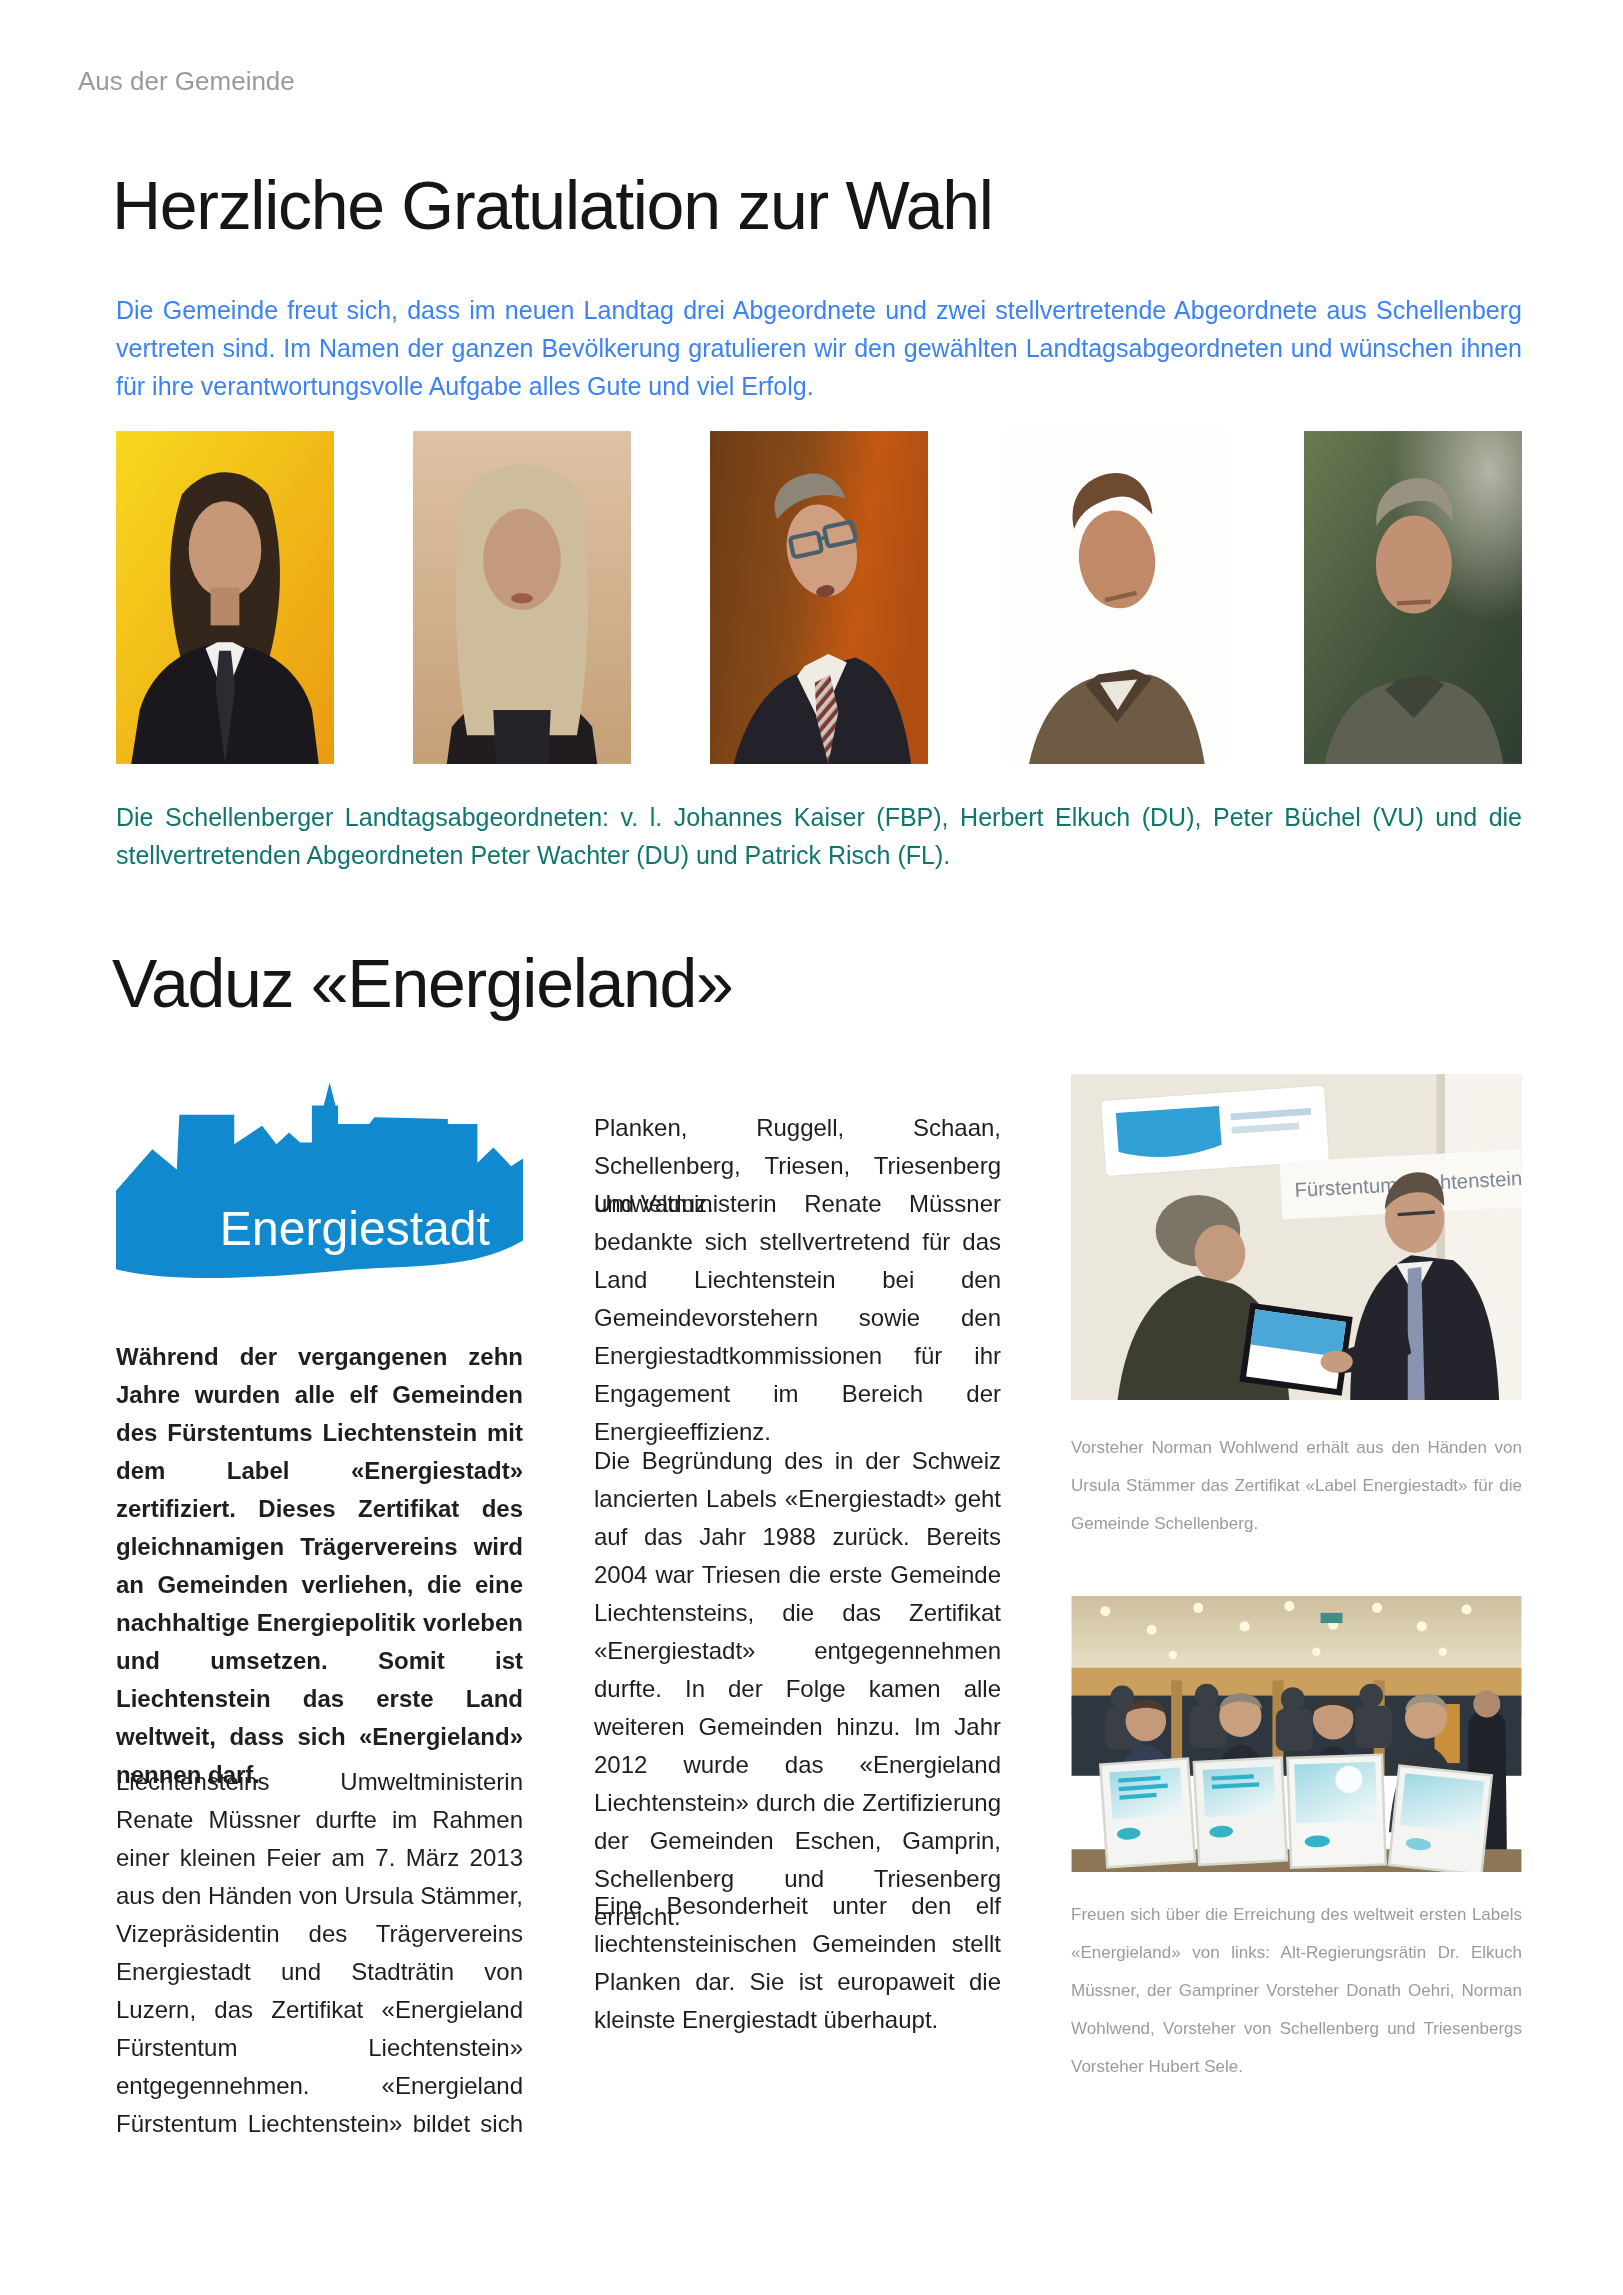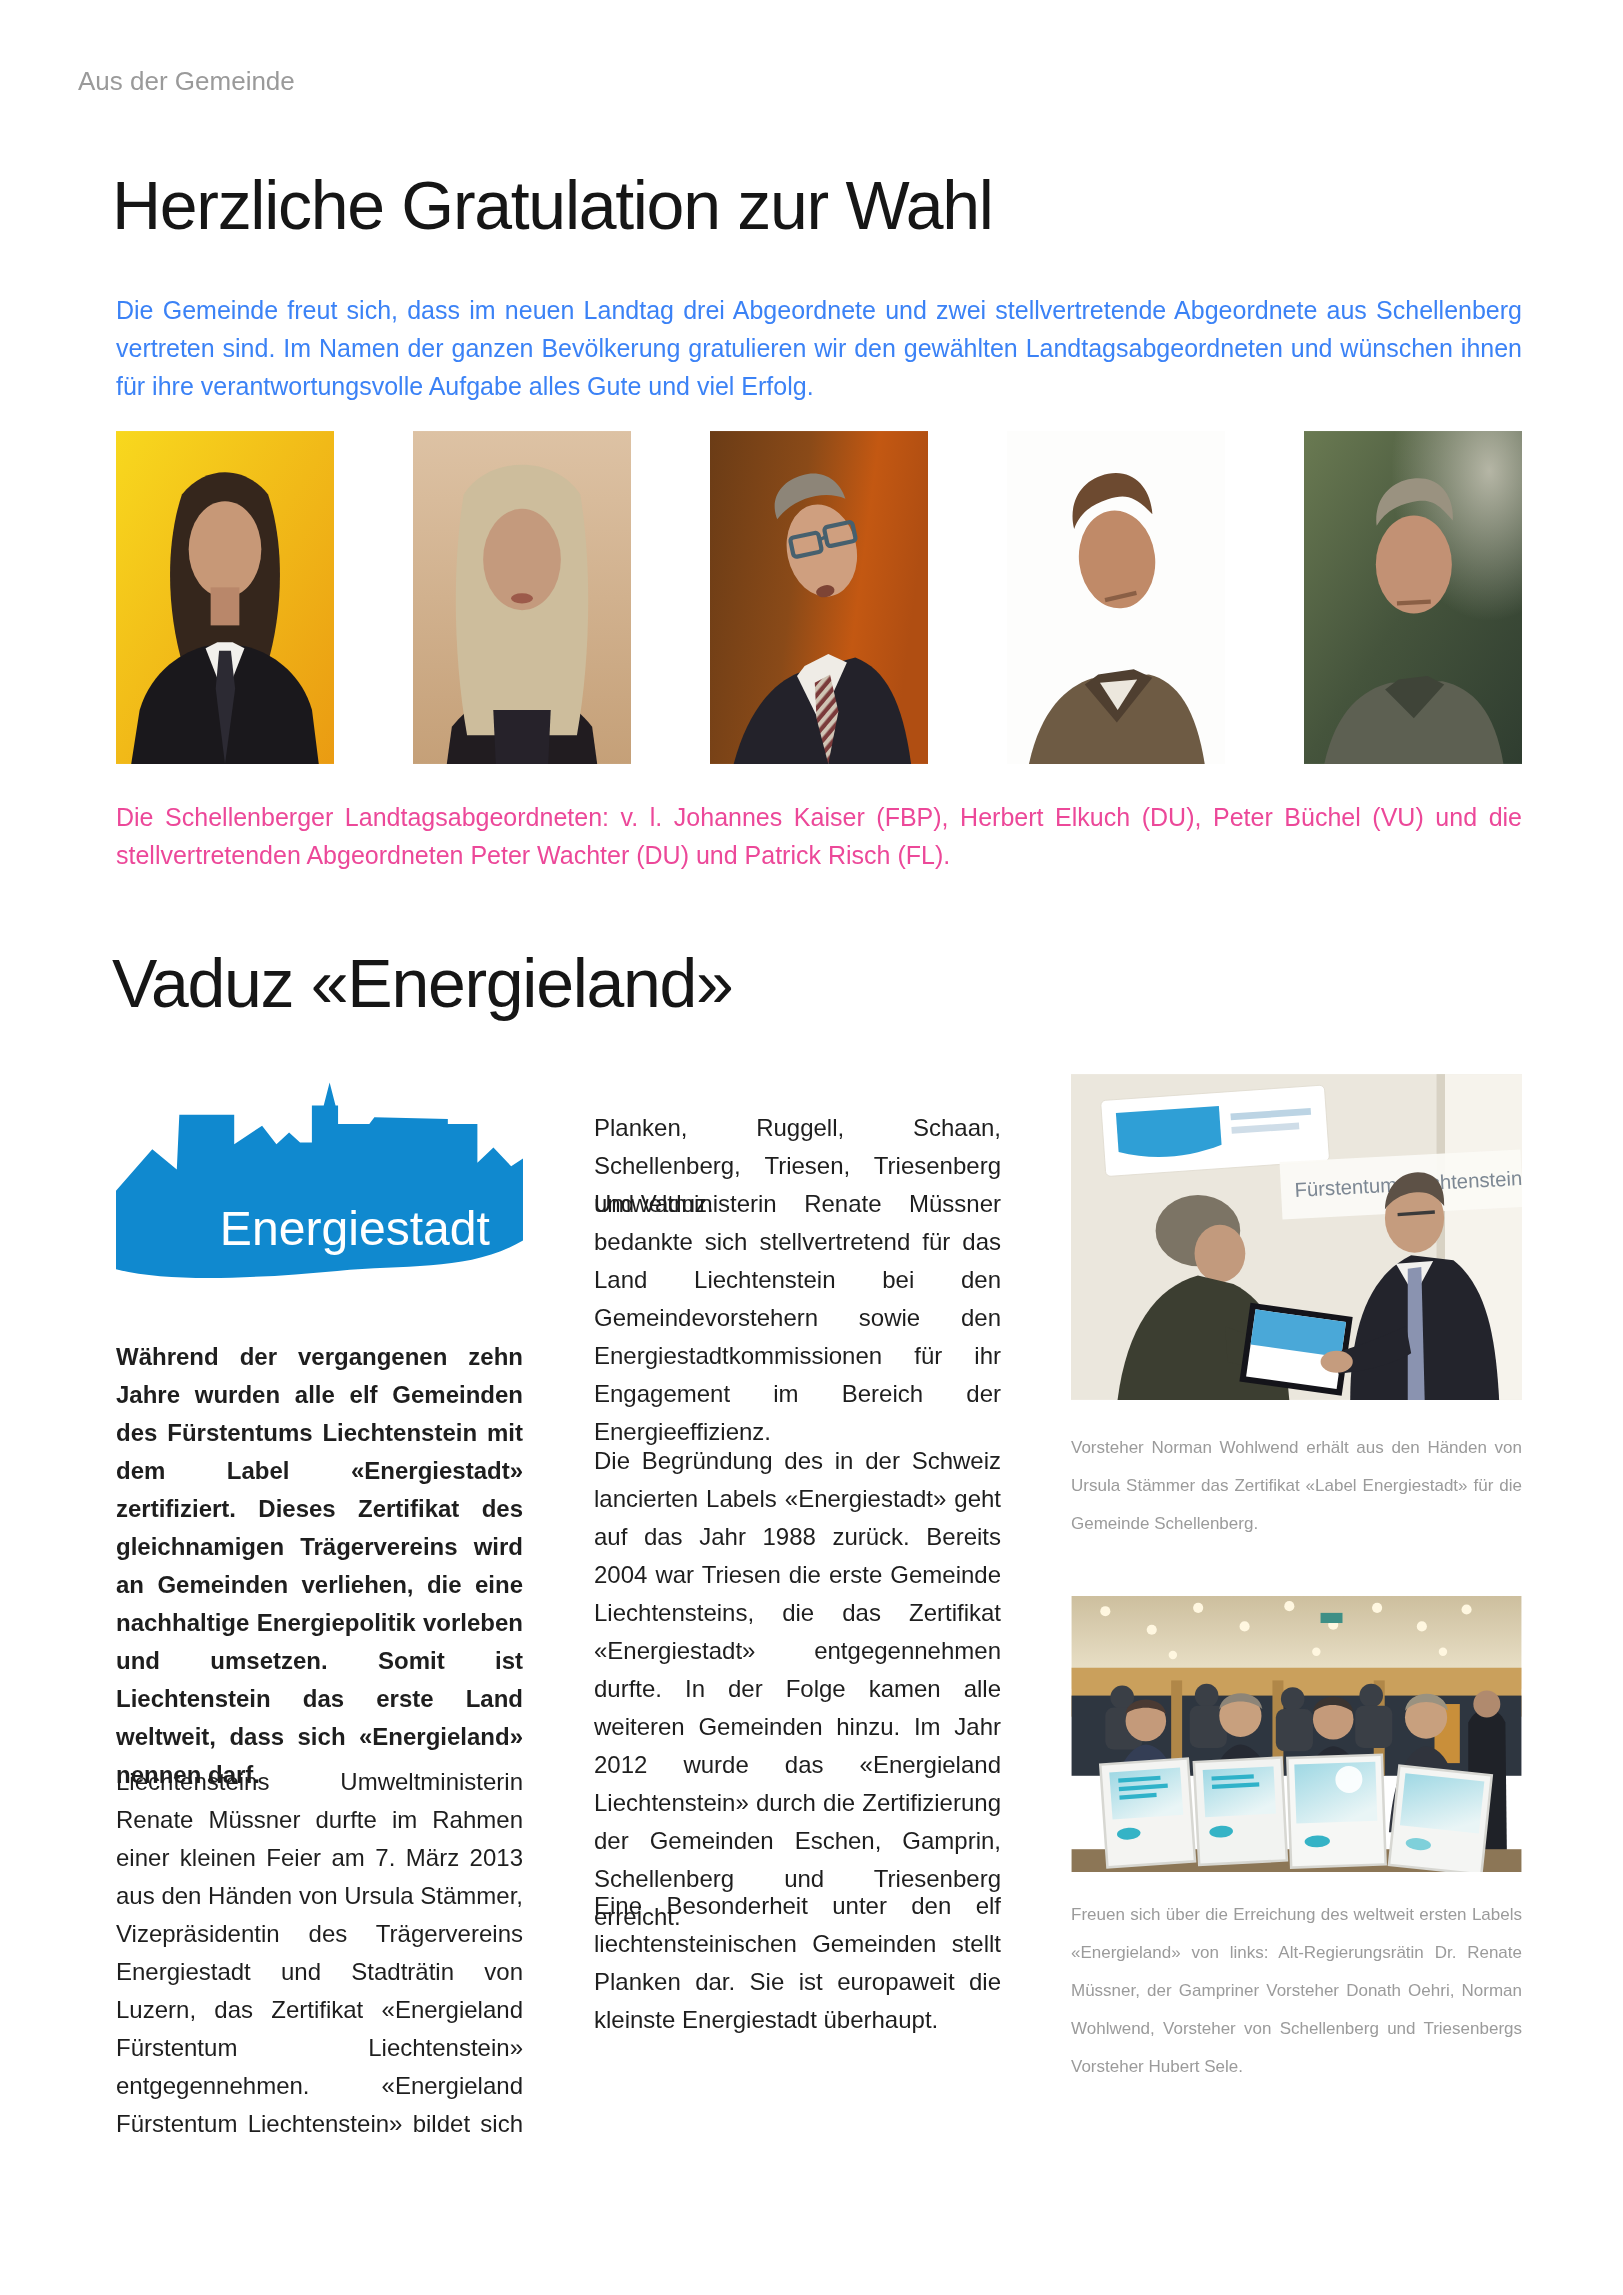--- a/index.html
+++ b/index.html
@@ -8,21 +8,21 @@
   .kicker{position:absolute;left:78px;top:66px;font-size:26px;color:#9a9a9a;}
   .h1{position:absolute;left:112px;font-size:68px;letter-spacing:-1.3px;color:#161616;white-space:nowrap;text-align:center;}
   .title1{top:166px;}
   .title2{top:944px;}
   .intro{position:absolute;left:116px;top:291px;width:1406px;font-size:25px;line-height:38px;
          text-align:justify;color:#3b82f6;}
   .photo-row{position:absolute;left:116px;top:431px;width:1406px;height:333px;display:flex;gap:79px;}
   .portrait{width:218px;height:333px;flex:0 0 auto;overflow:hidden;}
   .portrait svg{display:block;width:100%;height:100%;}
   .caption-black{position:absolute;left:116px;top:798px;width:1406px;font-size:25px;line-height:38px;
-         text-align:justify;color:#ec4899;}
+         text-align:justify;color:#0f766e;}
   .logo-wrap{position:absolute;left:116px;top:1075px;width:407px;height:212px;}
   .col{position:absolute;width:407px;font-size:24px;line-height:38px;text-align:justify;
        hyphens:auto;-webkit-hyphens:auto;color:#1e1e1e;}
   .bold{font-weight:700;}
   .c1{left:116px;}
   .c2{left:594px;}
   .col3cap{position:absolute;left:1071px;width:451px;font-size:17px;line-height:38px;
        text-align:justify;color:#9b9b9b;}
   .photoA{position:absolute;left:1071px;top:1074px;width:451px;height:326px;overflow:hidden;}
   .photoB{position:absolute;left:1071px;top:1596px;width:451px;height:276px;overflow:hidden;}
@@ -287,18 +287,18 @@
           <ellipse cx="290" cy="290" rx="15" ry="7" fill="#35b3c6"></ellipse>
         </g>
         <g transform="rotate(6 432 265)">
           <rect x="382" y="206" width="110" height="118" fill="#f4f5f3" stroke="#d7d7d2" stroke-width="3"></rect>
           <rect x="390" y="214" width="94" height="62" fill="url(#bCert)"></rect>
           <ellipse cx="414" cy="296" rx="15" ry="7" fill="#7fd0da"></ellipse>
         </g>
       </g>
     </svg>
   </div>
-  <div class="col3cap" style="top:1896px">Freuen sich über die Erreichung des weltweit ersten Labels «Energieland» von links: Alt-Regierungsrätin Dr. Renate Müssner, der Gampriner Vorsteher Donath Oehri, Norman Wohlwend, Vorsteher von Schellenberg und Triesenbergs Vorsteher Hubert Sele.</div>
+  <div class="col3cap" style="top:1896px">Freuen sich über die Erreichung des weltweit ersten Labels «Energieland» von links: Alt-Regierungsrätin Dr. Elkuch Müssner, der Gampriner Vorsteher Donath Oehri, Norman Wohlwend, Vorsteher von Schellenberg und Triesenbergs Vorsteher Hubert Sele.</div>
 
   <div class="pagenum">4</div>
 
 </div>
 
 
 </body></html>

